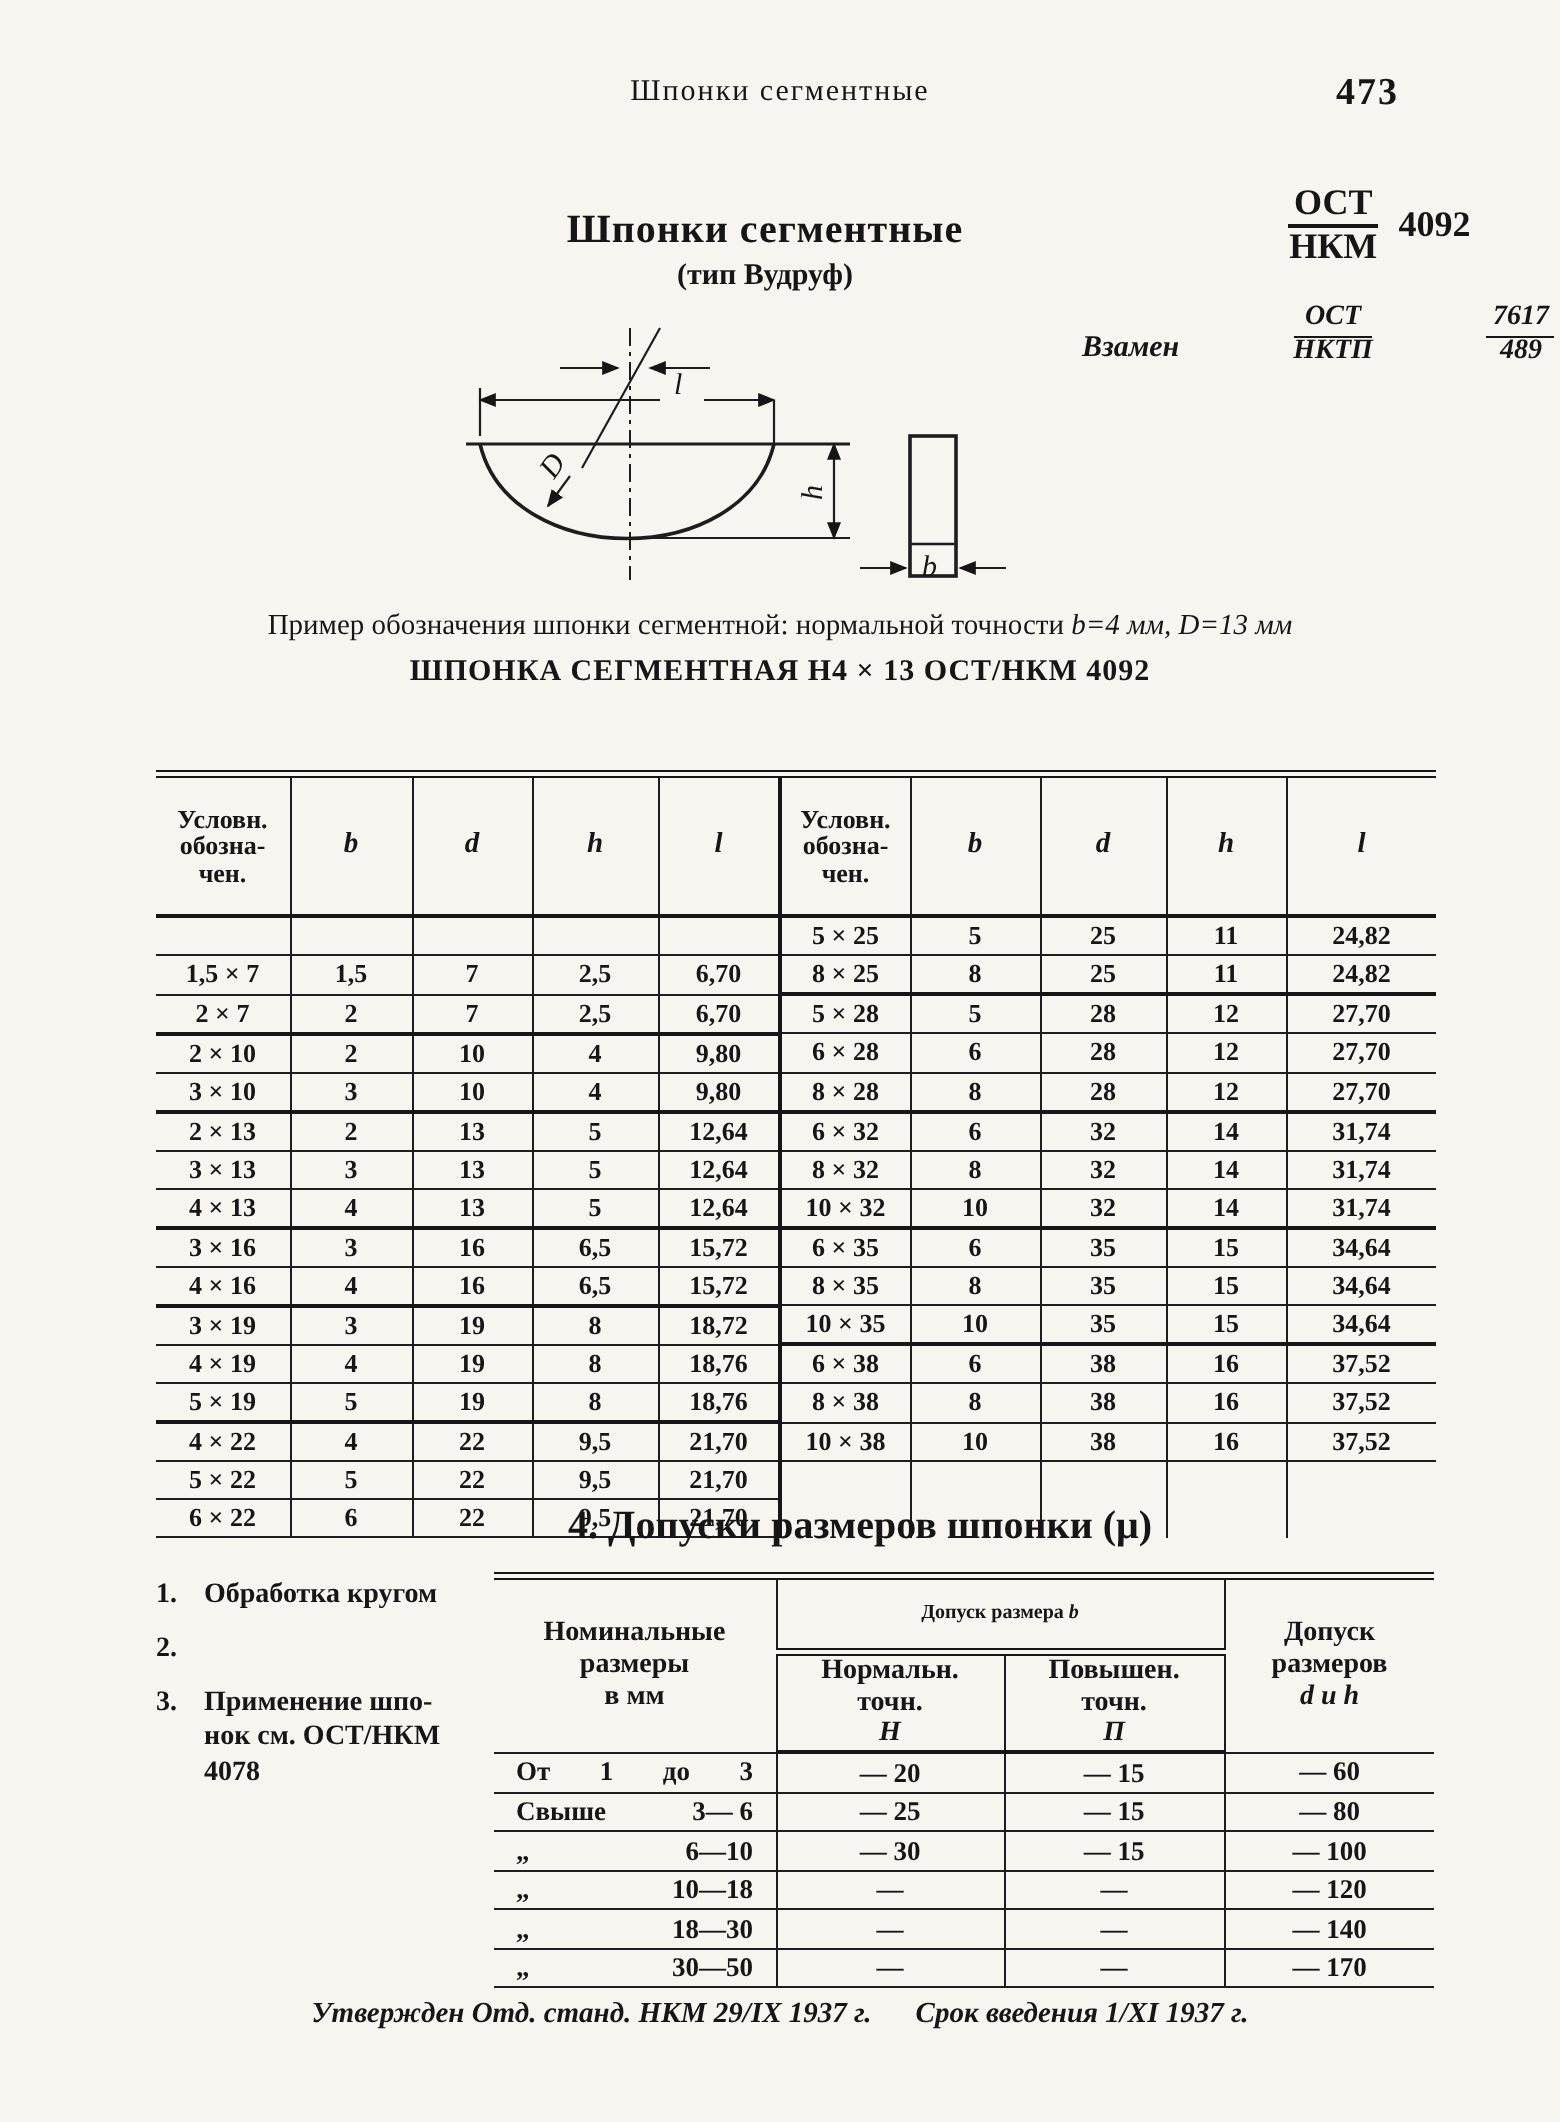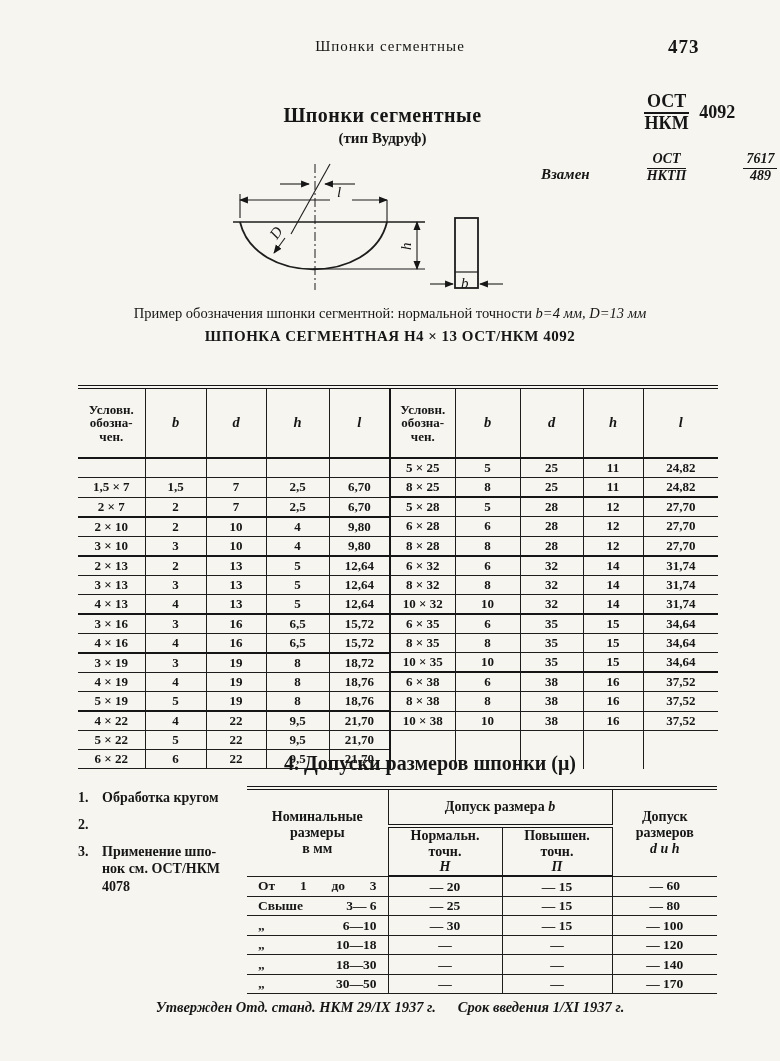--- a/index.html
+++ b/index.html
@@ -55,21 +55,21 @@
 
   
   .sec4{top:752px;left:190px;width:480px;font-size:20px;font-weight:bold;}
 
   
   .toltable{top:786px;left:247px;width:470px;table-layout:fixed;}
   .toltable th,.toltable td{font-size:13.5px;font-weight:bold;text-align:center;vertical-align:middle;
       border-bottom:1.2px solid #1d1d1d;padding:0 2px;height:18.5px;line-height:1.12;}
   .toltable thead th{border-top:4px double #161616;}
   .toltable thead tr:last-child th{border-bottom:2.6px solid #161616;}
-  .toltable th.spanb{border-bottom:1.5px solid #161616;height:34px;font-size:14px;}
+  .toltable th.spanb{border-bottom:1.5px solid #161616;height:34px;font-size:10px;}
   .toltable .vline{border-left:1.4px solid #1d1d1d;}
   .toltable th{font-size:14px;}
   .toltable .sizecell{display:flex;justify-content:space-between;padding:0 9px;}
   .toltable thead th.rowspan2{height:auto;}
 
   
   .notes{top:789px;left:78px;width:172px;font-size:14px;font-weight:bold;}
   .note{display:flex;margin-bottom:9px;line-height:1.27;}
   .note .nnum{width:24px;flex:none;}
   .note .nbody{flex:1;}

